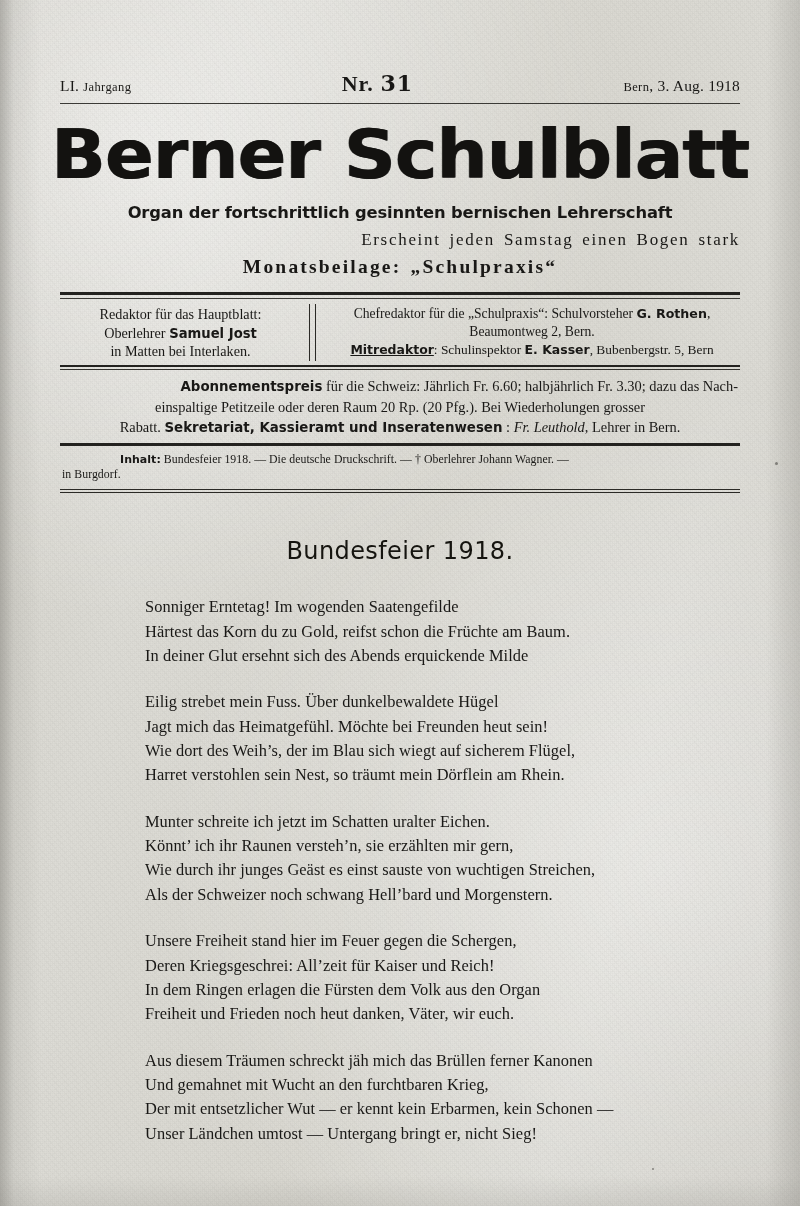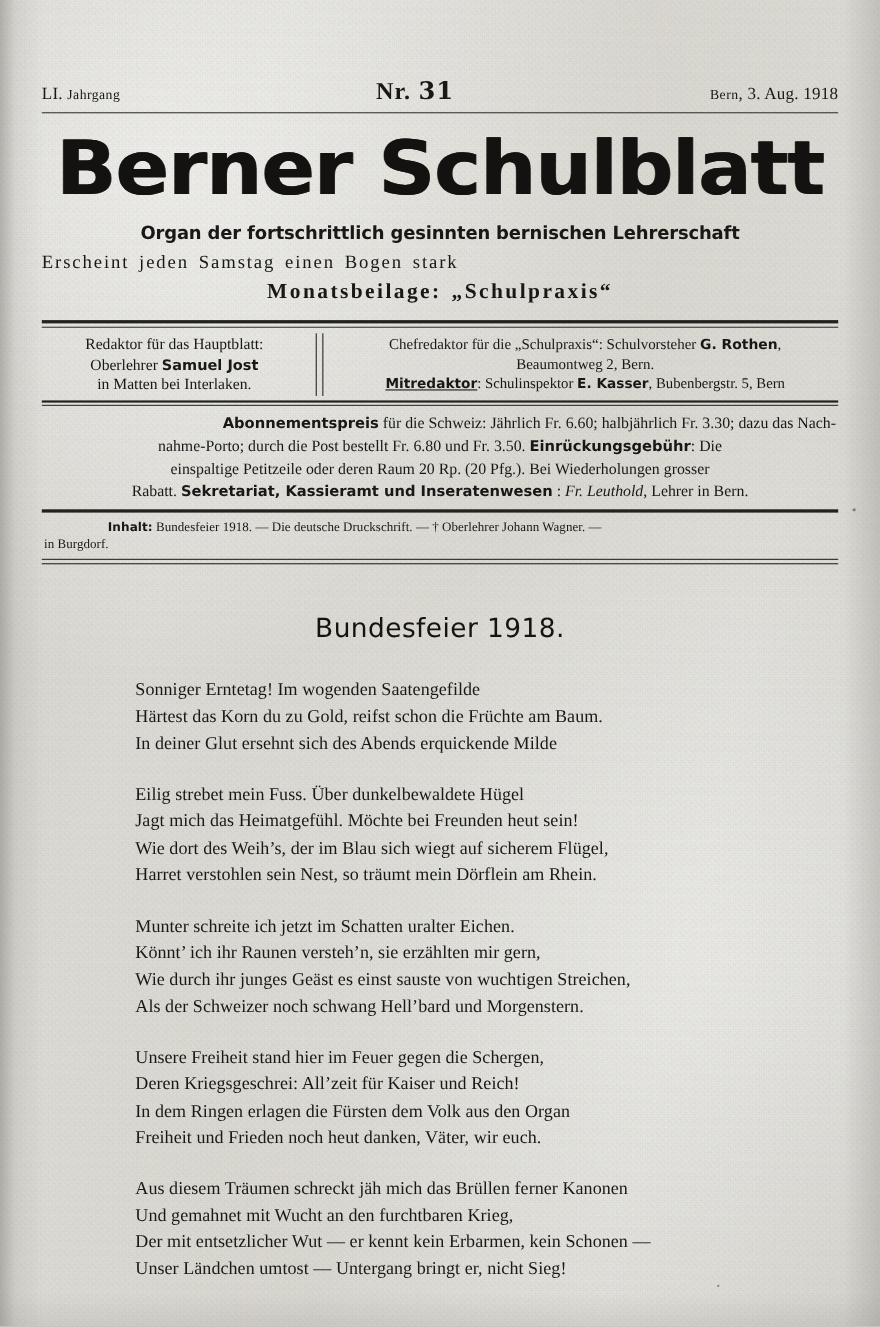--- a/index.html
+++ b/index.html
@@ -48,21 +48,21 @@
   .vign {
     background:
       linear-gradient(90deg, rgba(120,118,112,.45) 0px, rgba(120,118,112,.12) 14px, rgba(0,0,0,0) 40px),
       linear-gradient(270deg, rgba(120,118,112,.25) 0px, rgba(0,0,0,0) 34px),
       linear-gradient(0deg, rgba(140,138,132,.18) 0px, rgba(0,0,0,0) 30px);
   }
 
   .content {
     position: relative;
     z-index: 3;
-    padding: 0 38px;
+    padding: 0 60px;
   }
 
   
   .issue-line {
     display: flex;
     align-items: baseline;
     justify-content: space-between;
     padding-top: 70px;
     font-size: 15.5px;
     letter-spacing: .2px;
@@ -115,21 +115,21 @@
   .sub1 {
     text-align: center;
     font-family: "DejaVu Sans", sans-serif;
     font-weight: bold;
     font-size: 16.5px;
     letter-spacing: -.15px;
     margin-top: 16px;
     transform: scaleX(.99);
   }
   .sub2 {
-    text-align: left;
+    text-align: right;
     font-size: 17px;
     letter-spacing: 1.7px;
     margin-top: 8px;
     word-spacing: 3px;
   }
   .sub3 {
     text-align: center;
     font-weight: bold;
     font-size: 19.5px;
     letter-spacing: 2.2px;
@@ -267,21 +267,20 @@
         <div><span>Chefredaktor für die „Schulpraxis“: Schulvorsteher </span><span class="bold-sans">G. Rothen</span><span>,</span></div>
         <div>Beaumontweg 2, Bern.</div>
         <div class="line3"><span class="bold-sans u">Mitredaktor</span><span>: Schulinspektor </span><span class="bold-sans">E. Kasser</span><span>, Bubenbergstr. 5, Bern</span></div>
       </div>
     </div>
 
     <div class="rule-double"></div>
 
     <div class="price">
       <p class="l1"><span class="bold-sans">Abonnementspreis</span><span> für die Schweiz: Jährlich Fr. 6.60; halbjährlich Fr. 3.30; dazu das Nach-</span></p>
-      <p><span>nahme-Porto; durch die Post bestellt Fr. 6.80 und Fr. 3.50. </span><span class="bold-sans">Einrückungsgebühr</span><span>: Die</span></p>
       <p>einspaltige Petitzeile oder deren Raum 20 Rp. (20 Pfg.). Bei Wiederholungen grosser</p>
       <p><span>Rabatt. </span><span class="bold-sans">Sekretariat, Kassieramt und Inseratenwesen</span><span> : </span><span class="it">Fr. Leuthold</span><span>, Lehrer in Bern.</span></p>
     </div>
 
     <div class="rule-thick"></div>
 
     <div class="inhalt">
       <p class="i1"><span class="bold-sans">Inhalt:</span><span> Bundesfeier 1918. — Die deutsche Druckschrift. — † Oberlehrer Johann Wagner. —</span></p>
       <p>in Burgdorf.</p>
     </div>

